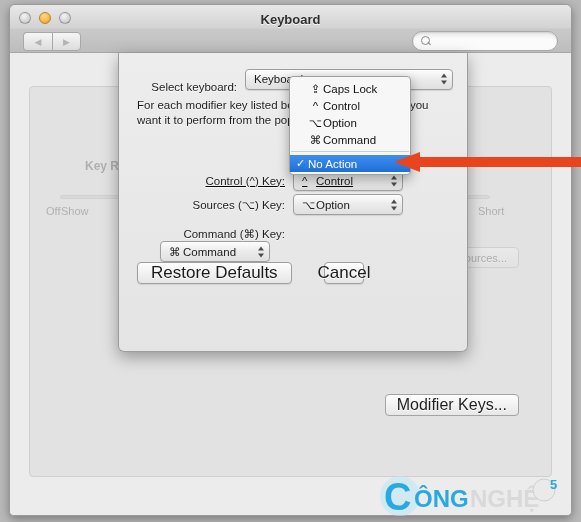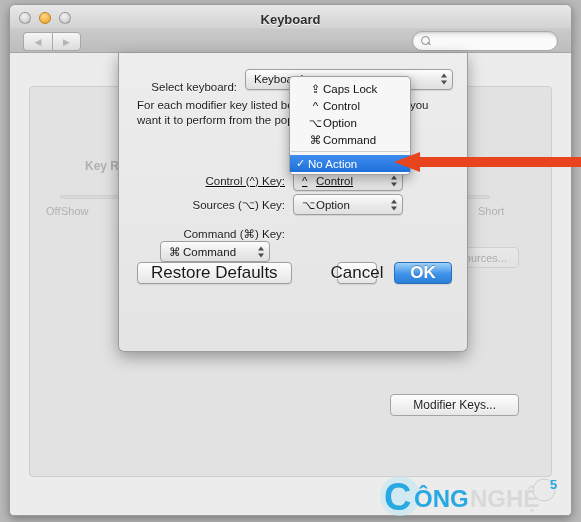--- a/index.html
+++ b/index.html
@@ -137,24 +137,24 @@
     position: absolute; height: 21px; padding: 0 11px;
     background: linear-gradient(180deg,#fbfbfb,#e4e4e4);
     border: 1px solid #a8a8a8; border-radius: 4px;
     font-size: 11px; color: #2b2b2b;
     display: flex; align-items: center; justify-content: center;
     text-shadow: 0 1px 0 rgba(255,255,255,.8);
   }
 
   .modifier-keys-btn {
     position: absolute; right: 32px; bottom: 60px;
-    height: 22px; padding: 0 22px;
+    height: 22px; padding: 0 11px;
     background: linear-gradient(180deg,#fdfdfd,#e7e7e7);
     border: 1px solid #a4a4a4; border-radius: 4px;
-    font-size: 12px; color: #1f1f1f;
+    font-size: 16px; color: #1f1f1f;
     display: flex; align-items: center;
     text-shadow: 0 1px 0 rgba(255,255,255,.9);
   }
 
   
   .sheet {
     position: absolute;
     left: 108px; top: 0px;
     width: 350px; height: 299px;
     background: linear-gradient(180deg,#ededed,#e4e4e4);
@@ -388,25 +388,22 @@
           <span class="arrows">
               <i class="up"></i>
               <i class="down"></i>
             </span>
         </div>
       </div>
 
       <div class="sheet-btn" style="left:18px; top:209px;">
         <span>Restore Defaults</span>
       </div>
-      <div class="sheet-btn" style="left:205px; top:209px; width:40px;margin-left:13px;">
+      <div class="sheet-btn" style="left:205px; top:209px; width:40px;">
         <span>Cancel</span>
-      </div>
-      <div class="sheet-btn default" style="left:275px; top:209px; width:58px;">
-        <span>OK</span>
       </div>
 
       <div class="menu">
         <div class="menu-item">
           <span class="check"></span>
           <span class="glyph">⇪</span>
           <span>Caps Lock</span>
         </div>
         <div class="menu-item">
           <span class="check"></span>

